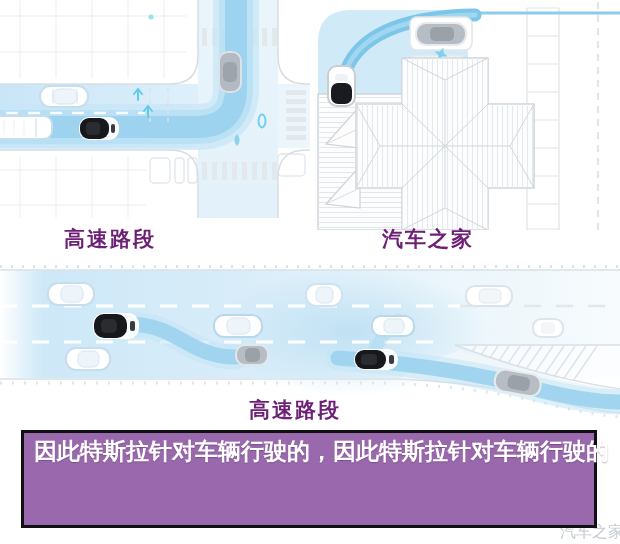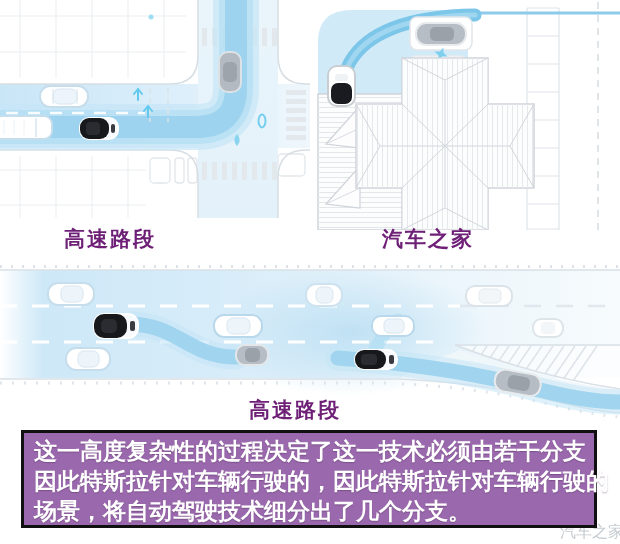--- a/index.html
+++ b/index.html
@@ -311,18 +311,16 @@
   </svg>
   </div>
 
   <div class="section-label label-city">高速路段</div>
   <div class="section-label label-parking">汽车之家</div>
   <div class="section-label label-highway">高速路段</div>
 
   <div class="watermark">汽车之家</div>
 
   <div class="caption-box">
-    <div class="caption-line">这一高度复杂性的过程决定了这一技术必须由若干分支</div>
     <div class="caption-line">因此特斯拉针对车辆行驶的，因此特斯拉针对车辆行驶的</div>
-    <div class="caption-line">场景，将自动驾驶技术细分出了几个分支。</div>
   </div>
 
 </div>
 
 </body></html>

